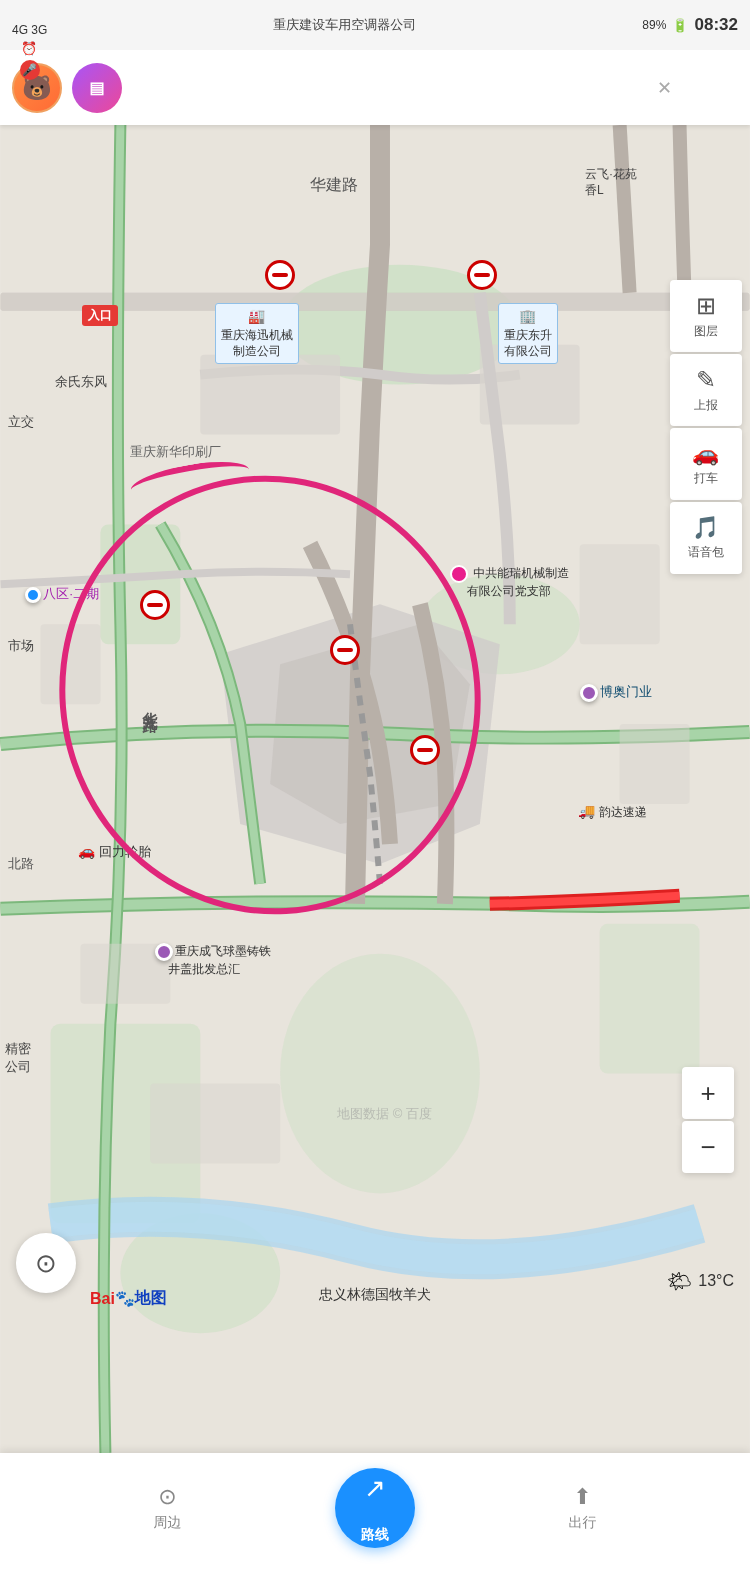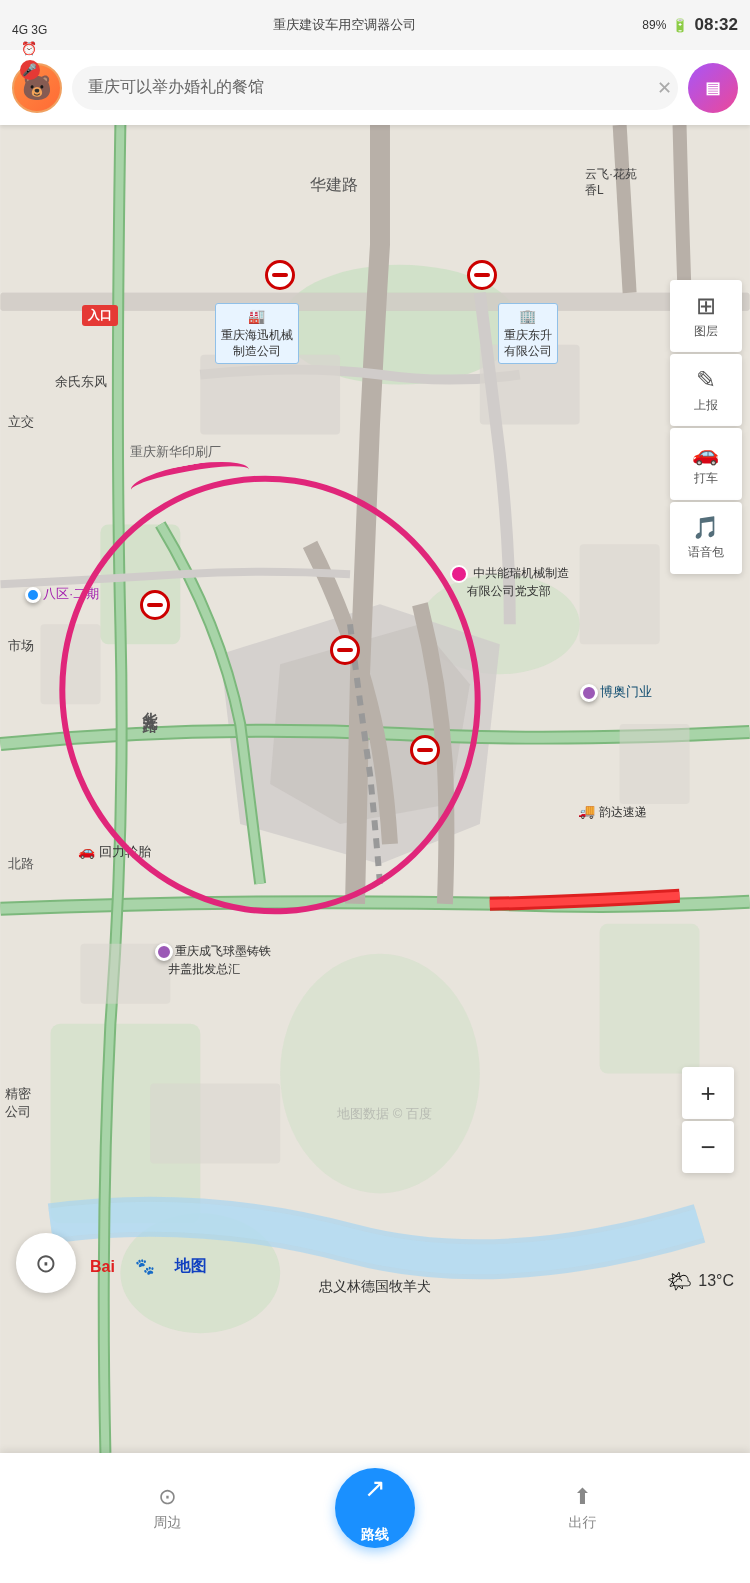--- a/index.html
+++ b/index.html
@@ -156,23 +156,23 @@
       display: flex; align-items: center; justify-content: center;
       font-size: 26px; color: #555;
       box-shadow: 0 2px 8px rgba(0,0,0,0.2);
       z-index: 50;
     }
 
     
     #baidu-logo {
       position: absolute;
       left: 90px;
-      bottom: 176px;
+      bottom: 144px;
       z-index: 50;
-      display: flex; align-items: center; gap: 20px;
+      display: flex; align-items: center; gap: 0;
     }
 
     
     #temp-display {
       position: absolute;
       right: 16px;
       bottom: 160px;
       z-index: 50;
       display: flex; align-items: center; gap: 6px;
     }
@@ -307,23 +307,20 @@
     <span style="font-size:12px;">89%</span>
     <span>🔋</span>
     <span style="font-size:17px;font-weight:bold;">08:32</span>
   </div>
 </div>
 
 <div id="search-bar">
   <div class="avatar-circle">
     <span style="font-size:24px;">🐻</span>
   </div>
-  <div class="search-input-box">
-    <span>重庆可以举办婚礼的餐馆</span>
-  </div>
   <span style="position:absolute;right:78px;top:50%;transform:translateY(-50%);font-size:18px;color:#aaa;">✕</span>
   <div class="top-right-btn">
     <span style="font-size:16px;font-weight:bold;">▤</span>
   </div>
 </div>
 
 <div id="map-area">
 
   <svg id="map-svg" viewBox="0 0 750 1330" xmlns="http://www.w3.org/2000/svg">
 
@@ -437,31 +434,31 @@
   <div style="position:absolute;top:288px;left:8px;font-size:13px;color:#444;z-index:36;">立交</div>
 
   <div style="position:absolute;top:718px;left:78px;font-size:13px;color:#333;z-index:36;">
     <span style="font-size:14px;">🚗</span> 回力轮胎
   </div>
 
   <div style="position:absolute;top:818px;left:155px;font-size:12px;color:#333;z-index:36;line-height:1.4;">
     <span class="poi-purple-dot" style="width:18px;height:18px;border-radius:50%;background:#9b59b6;display:inline-block;vertical-align:middle;margin-right:2px;"></span>重庆成飞球墨铸铁<br>&nbsp;&nbsp;&nbsp;&nbsp;井盖批发总汇
   </div>
 
-  <div style="position:absolute;top:960px;left:5px;font-size:13px;color:#444;z-index:36;line-height:1.4;">精密<br>公司</div>
+  <div style="position:absolute;top:915px;left:5px;font-size:13px;color:#444;z-index:36;line-height:1.4;">精密<br>公司</div>
 
   <div style="position:absolute;top:42px;left:585px;font-size:12px;color:#444;z-index:36;line-height:1.3;">云飞·花苑<br>香L</div>
 
   <div style="position:absolute;top:678px;left:578px;font-size:12px;color:#333;z-index:36;">
     <span style="font-size:14px;">🚚</span> 韵达速递
   </div>
 
   <div id="map-watermark">地图数据 © 百度</div>
 
-  <div style="position:absolute;bottom:157px;left:50%;transform:translateX(-50%);font-size:14px;color:#333;z-index:50;white-space:nowrap;">忠义林德国牧羊犬</div>
+  <div style="position:absolute;bottom:149px;left:50%;transform:translateX(-50%);font-size:14px;color:#333;z-index:50;white-space:nowrap;">忠义林德国牧羊犬</div>
 
   <div id="right-panel">
     <div class="panel-btn">
       <span class="panel-btn-icon">⊞</span>
       <span class="panel-btn-label">图层</span>
     </div>
     <div class="panel-btn">
       <span class="panel-btn-icon">✎</span>
       <span class="panel-btn-label">上报</span>
     </div>

